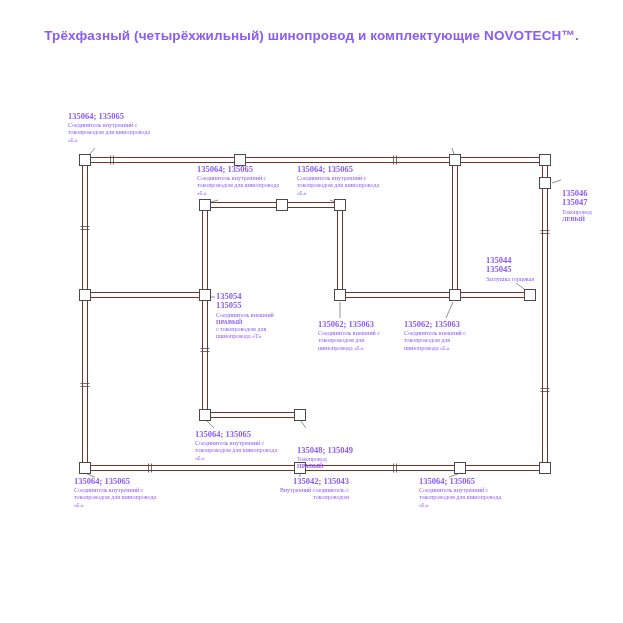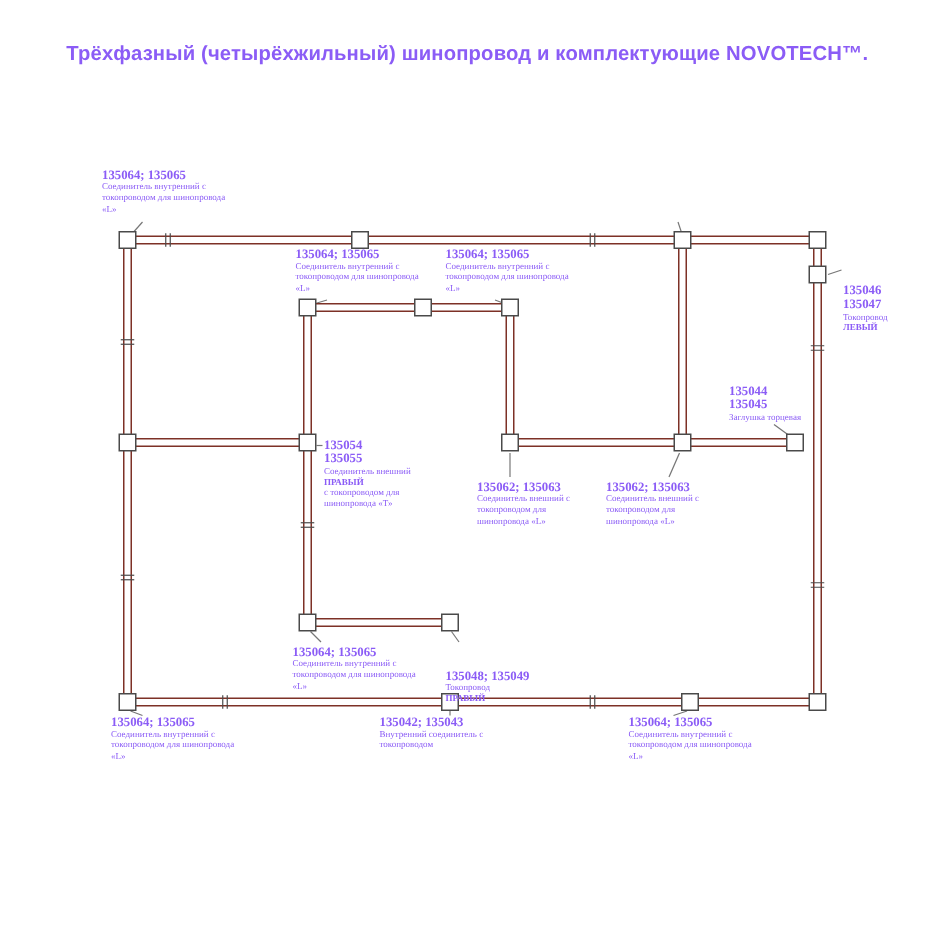--- a/index.html
+++ b/index.html
@@ -18,21 +18,21 @@
     position:absolute;z-index:2;font-size:6px;line-height:1.18;
     text-align:left;
     font-family:Liberation Serif, serif;
   }
   .lbl .nums{
     display:block;font-weight:bold;font-size:8.5px;line-height:1.1;
     white-space:pre-line;margin-bottom:1px;
   }
   .lbl .b-word{display:block;font-weight:bold;}
   .lbl.align-right{text-align:left;}
-  .lbl.align-center{text-align:left;}
+  .lbl.align-center{text-align:right;}
 </style>
 </head>
 <body>
 
 <div class="canvas">
 
   <div id="title1" class="title-line">Трёхфазный (четырёхжильный) шинопровод и комплектующие NOVOTECH™.</div>
 
   <svg id="diagram-svg" width="623" height="623" viewBox="0 0 623 623">
       <line x1="95" y1="148" x2="87" y2="157" stroke="#777777" stroke-width="0.8"></line>

